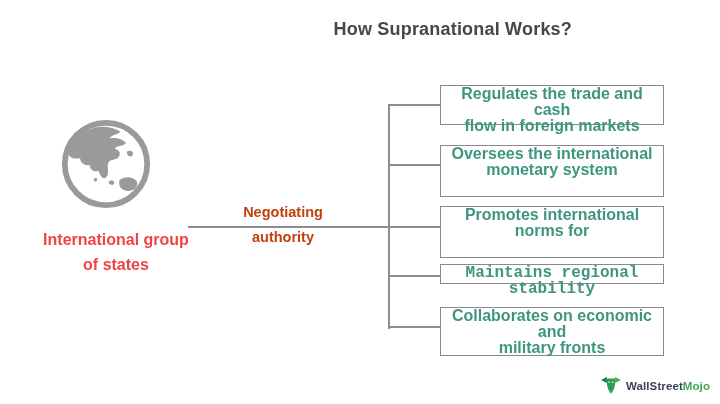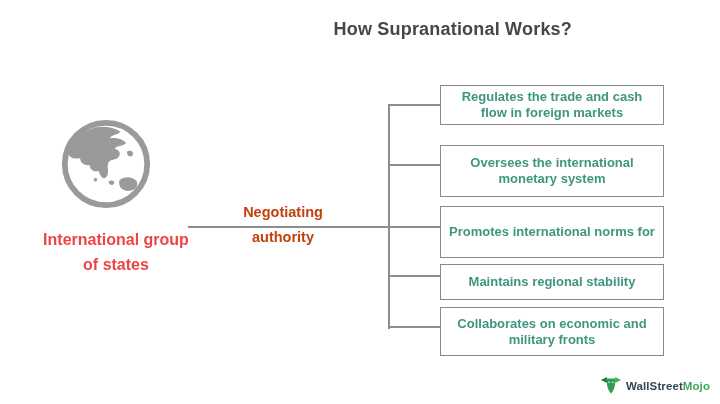--- a/index.html
+++ b/index.html
@@ -22,27 +22,27 @@
   .stub     { left:390px; width:50px; height:2px; }
   .stub-0 { top:104px; } .stub-1 { top:164px; } .stub-3 { top:275px; } .stub-4 { top:326px; }
   .connector-word {
     position:absolute; left:208px; width:150px; text-align:center;
     font-size:14.5px; font-weight:bold; color:#c2410c;
   }
   .word-1 { top:204px; } .word-2 { top:229px; }
   .fn-box {
     position:absolute; left:440px; width:224px; box-sizing:border-box;
     border:1.5px solid #8a8a8a; background:#fff;
-    display:flex; flex-direction:column; justify-content:center; align-items:center;
-    text-align:center; font-size:13px; font-weight:bold; color:#3E9580; line-height:16px;
+    display:flex; flex-direction:column; justify-content:flex-start; align-items:center;
+    text-align:center; font-size:16px; font-weight:bold; color:#3E9580; line-height:16px;
   }
   .fn-0 { top:85px;  height:40px; }
   .fn-1 { top:145px; height:52px; }
   .fn-2 { top:206px; height:52px; }
-  .fn-3 { top:264px; height:36px; }
+  .fn-3 { top:264px; height:20px;font-family:Liberation Mono, monospace; }
   .fn-4 { top:307px; height:49px; }
   .brand {
     position:absolute; left:600px; top:375px; height:22px;
     display:flex; align-items:center; gap:4px;
     font-size:11.5px; font-weight:bold; letter-spacing:.1px;
   }
   .brand .p1 { color:#3A4550; } .brand .p2 { color:#3FA45B; }
 </style>
 </head>
 <body>

